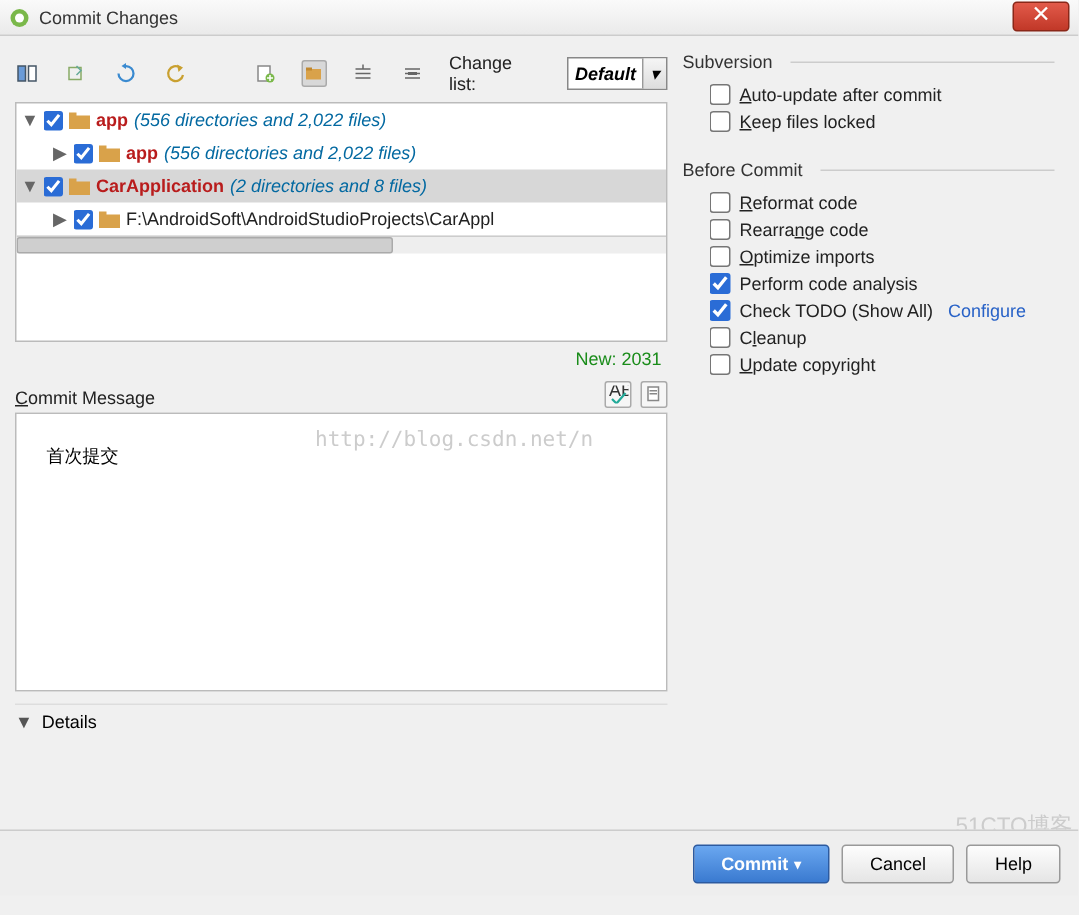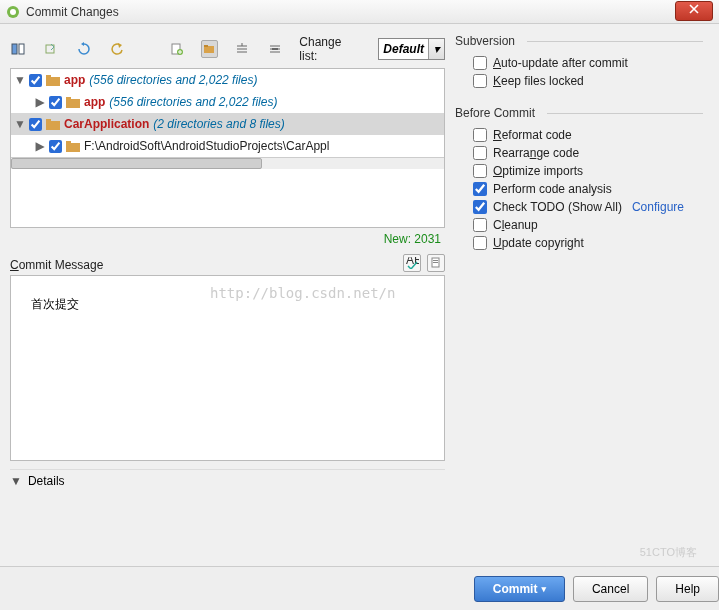--- a/index.html
+++ b/index.html
@@ -55,27 +55,27 @@
 .fieldset-label { color: #333; margin-bottom: 8px; position: relative; }
 .fieldset-label::after { content: ""; position: absolute; left: 72px; right: 0; top: 50%; height: 1px; background: #ccc; }
 .fieldset-label.before::after { left: 92px; }
 
 .opt-row { display: flex; align-items: center; margin: 4px 0 4px 18px; gap: 6px; }
 .opt-row input { width: 14px; height: 14px; accent-color: #2a6cd6; }
 .opt-row label { color: #222; }
 .opt-row label u { text-decoration: underline; }
 .configure-link { color: #2862c7; margin-left: 4px; cursor: pointer; }
 
-.footer { position: absolute; bottom: 0; left: 0; right: 0; height: 44px; background: #eee; border-top: 1px solid #ccc; display: flex; align-items: center; justify-content: flex-end; padding: 0 0; gap: 8px; }
+.footer { position: absolute; bottom: 13px; left: 0; right: 0; height: 44px; background: #eee; border-top: 1px solid #ccc; display: flex; align-items: center; justify-content: flex-end; padding: 0 12px; gap: 8px; }
 .btn { height: 26px; padding: 0 18px; border: 1px solid #999; border-radius: 3px; background: linear-gradient(#fdfdfd,#e5e5e5); cursor: pointer; display: flex; align-items: center; gap: 4px; }
 .btn.primary { background: linear-gradient(#6aa7f0,#3a7ad0); border-color: #2c5aa0; color: #fff; font-weight: bold; }
 .btn .dd-arrow { font-size: 9px; }
 
 .watermark { position: absolute; top: 285px; left: 210px; color: #ccc; font-size: 14px; font-family: monospace; pointer-events: none; z-index: 5; }
-.watermark2 { position: absolute; bottom: 50px; right: 22px; color: #ccc; font-size: 11px; pointer-events: none; }
+.watermark2 { position: absolute; bottom: 50px; right: 4px; color: #ccc; font-size: 15px; pointer-events: none; }
 </style>
 </head>
 <body>
 
 <div class="titlebar">
   <span class="icon">
     <svg viewBox="0 0 14 14">
         <circle cx="7" cy="7" r="6" fill="#7ab84a"></circle>
         <circle cx="7" cy="7" r="3" fill="#fff"></circle>
       </svg>

